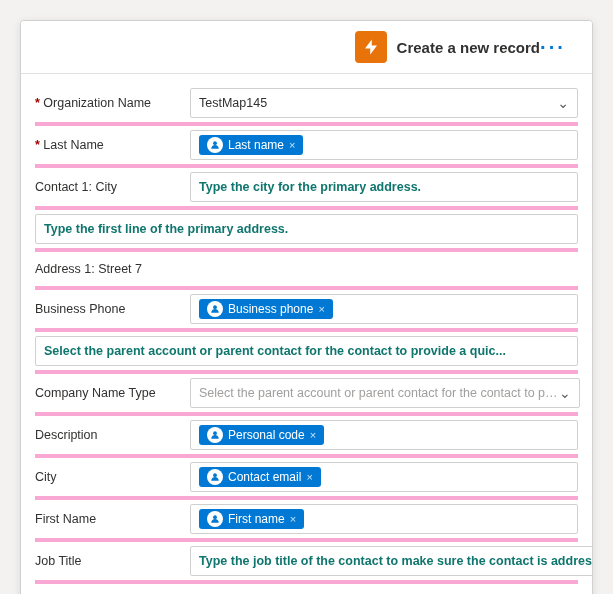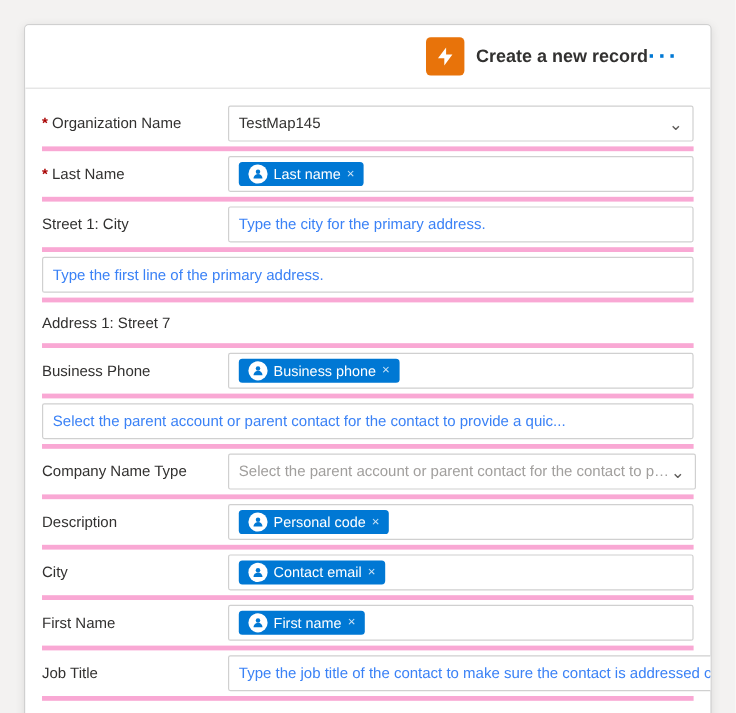--- a/index.html
+++ b/index.html
@@ -90,22 +90,23 @@
       border-radius: 2px;
       padding: 3px 8px;
       font-size: 12.5px;
       color: #605e5c;
       background: #fff;
       display: flex;
       align-items: center;
       position: relative;
     }
     .form-control.placeholder-text {
-      color: #3b82f6;
+      color: #0f766e;
       font-style: normal;
+      font-weight: bold;
     }
     .form-control-dropdown {
       flex: 1;
       min-height: 30px;
       border: 1px solid #d0d0d0;
       border-radius: 2px;
       padding: 3px 8px;
       font-size: 12.5px;
       color: #323130;
       background: #fff;
@@ -183,21 +184,21 @@
                 <circle cx="8" cy="5" r="3" fill="#0078d4"></circle>
                 <path d="M2 14c0-3.3 2.7-6 6-6s6 2.7 6 6" fill="#0078d4"></path>
               </svg>
             </span>
             <span>Last name</span>
             <span class="tag-close">×</span>
           </span>
         </div>
       </div>
       <div class="form-row">
-        <div class="form-label">Street 1: City</div>
+        <div class="form-label">Contact 1: City</div>
         <div class="form-control placeholder-text">
           <span style="overflow: hidden; text-overflow: ellipsis; white-space: nowrap; display: block;">Type the city for the primary address.</span>
         </div>
       </div>
       <div class="form-row">
         <div class="form-control placeholder-text">
           <span style="overflow: hidden; text-overflow: ellipsis; white-space: nowrap; display: block;">Type the first line of the primary address.</span>
         </div>
       </div>
       <div class="form-row">

